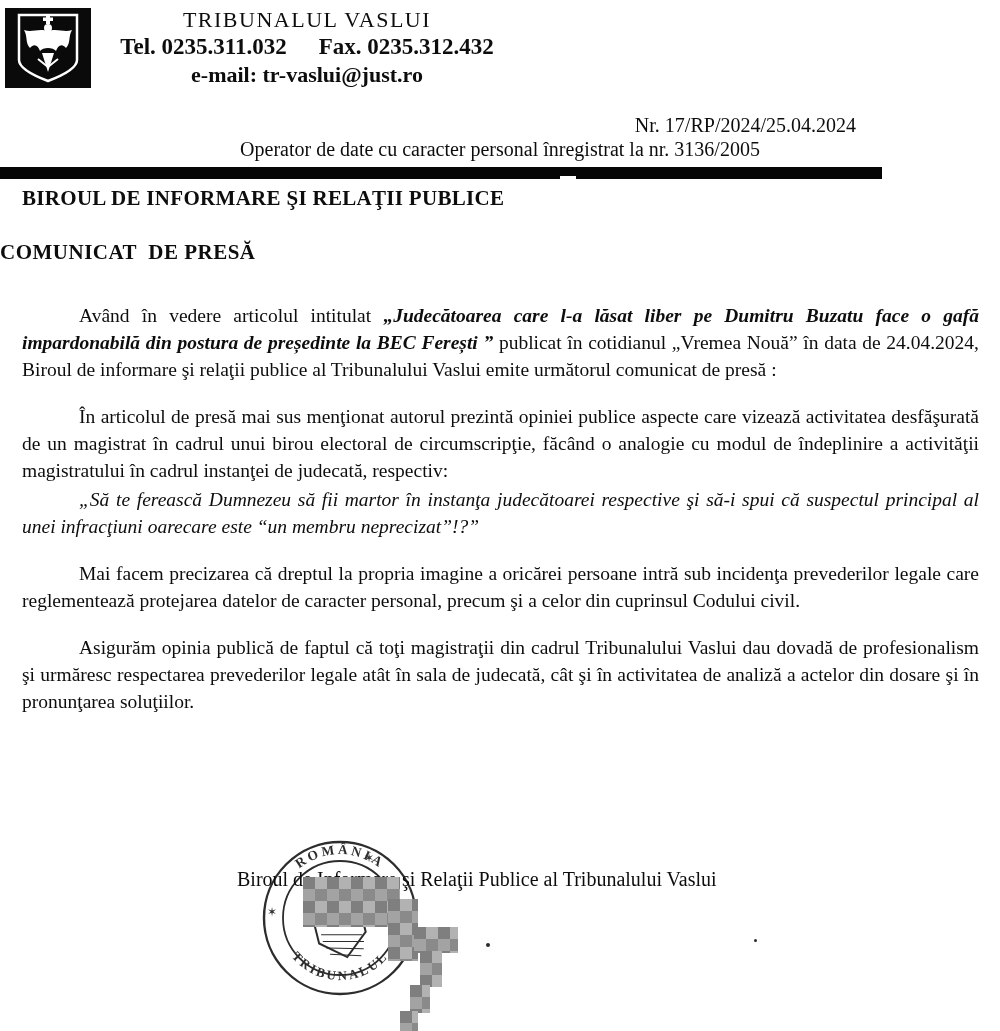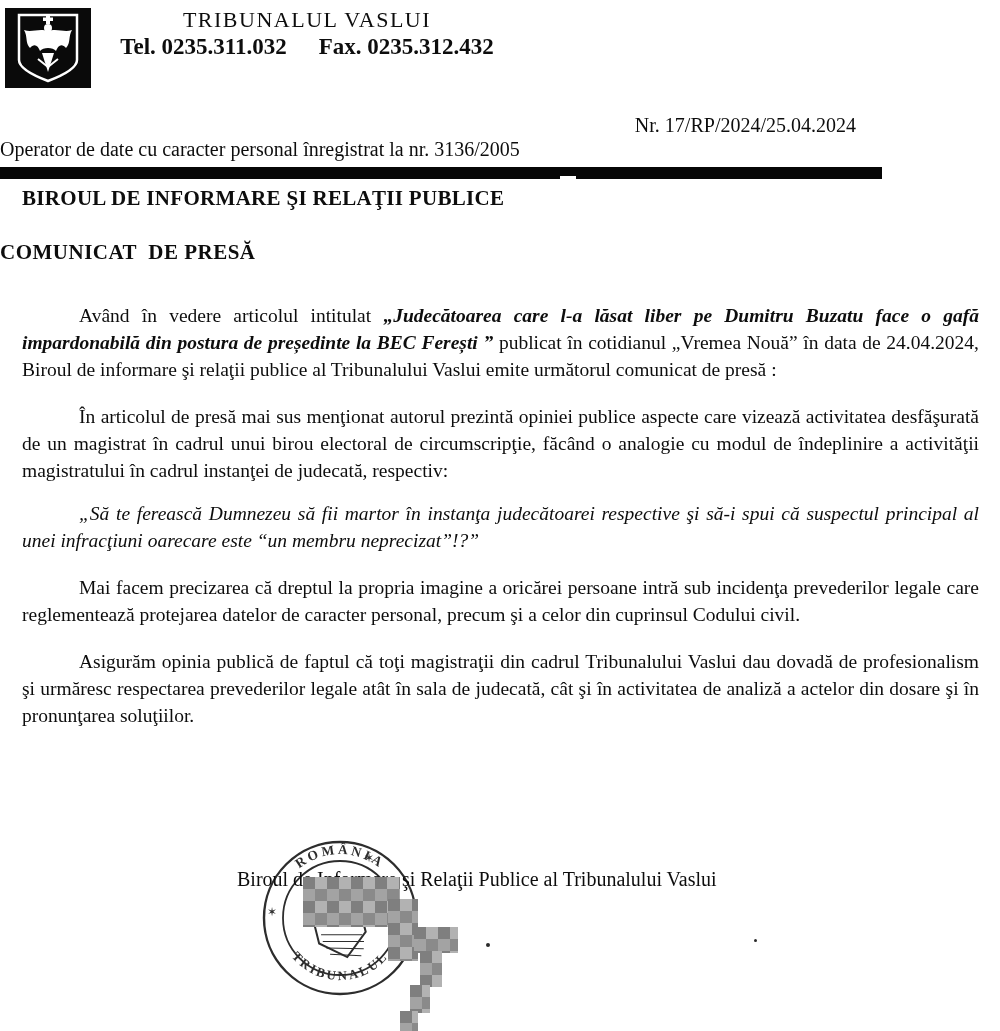--- a/index.html
+++ b/index.html
@@ -11,34 +11,34 @@
   
   .emblem { position:absolute; left:5px; top:8px; width:86px; height:80px; }
   .letterhead { position:absolute; left:92px; top:6px; width:430px; text-align:center; }
   .court-name { font-size:22px; letter-spacing:1.5px; line-height:27px; }
   .address    { font-size:23px; font-weight:bold; line-height:28px; }
   .telfax     { font-size:23px; font-weight:bold; line-height:28px;
                 display:flex; justify-content:center; gap:32px; }
   .email      { font-size:22px; font-weight:bold; line-height:28px; }
 
   .ref-line      { position:absolute; top:114px; right:144px; font-size:20px; }
-  .operator-line { position:absolute; top:138px; left:0; width:100%; font-size:20px; }
+  .operator-line { position:absolute; top:138px; left:0; width:100%; text-align:center; font-size:20px; }
 
   .redaction-bar { position:absolute; left:0; top:167px; width:882px; height:12px; background:#060606; }
   .bar-notch     { position:absolute; left:560px; top:176px; width:16px; height:3px; background:#ffffff; }
 
   .office-title { position:absolute; left:22px; top:186px; font-size:21px; font-weight:bold; letter-spacing:.3px; }
   .doc-title    { position:absolute; left:0; top:240px; width:100%; text-align:left;
                   font-size:21px; font-weight:bold; white-space:pre; letter-spacing:.5px; }
 
   
   .body-text { position:absolute; left:22px; top:302px; width:957px;
                font-size:19.5px; line-height:27px; text-align:justify; }
   .body-text p { margin:0 0 20px 0; text-indent:57px; }
-  .body-text p.no-gap { margin-bottom:16px; }
+  .body-text p.no-gap { margin-bottom:2px; }
   .bi { font-weight:bold; font-style:italic; }
   .quote { font-style:italic; }
 
   
   .sig-line { position:absolute; left:237px; top:868px; font-size:20px; z-index:3; }
   .stamp    { position:absolute; left:258px; top:836px; width:164px; height:164px; z-index:2; opacity:.92; }
 
   .mosaic {
     position:absolute; z-index:4;
     background-image: repeating-conic-gradient(#b2b2b2 0% 25%, #8a8a8a 25% 50%, #a3a3a3 50% 75%, #7f7f7f 75% 100%);
@@ -70,20 +70,21 @@
     <path d="M37,45 L43,64 L49,45 Z" fill="#ffffff"></path>
     <path d="M33,51 L43,59 L53,51" stroke="#ffffff" stroke-width="2" fill="none"></path>
   </svg>
 
   <div class="letterhead">
     <div class="court-name">TRIBUNALUL VASLUI</div>
     <div class="telfax">
       <span>Tel. 0235.311.032</span>
       <span>Fax. 0235.312.432</span>
     </div>
+    <div class="email">e-mail: tr-vaslui@just.ro</div>
   </div>
 
   <div class="ref-line">Nr. 17/RP/2024/25.04.2024</div>
   <div class="operator-line">Operator de date cu caracter personal înregistrat la nr. 3136/2005</div>
 
   <div class="redaction-bar"></div>
   <div class="bar-notch"></div>
 
   <div class="office-title">BIROUL DE INFORMARE ŞI RELAŢII PUBLICE</div>
   <div class="doc-title">COMUNICAT  DE PRESĂ</div>

